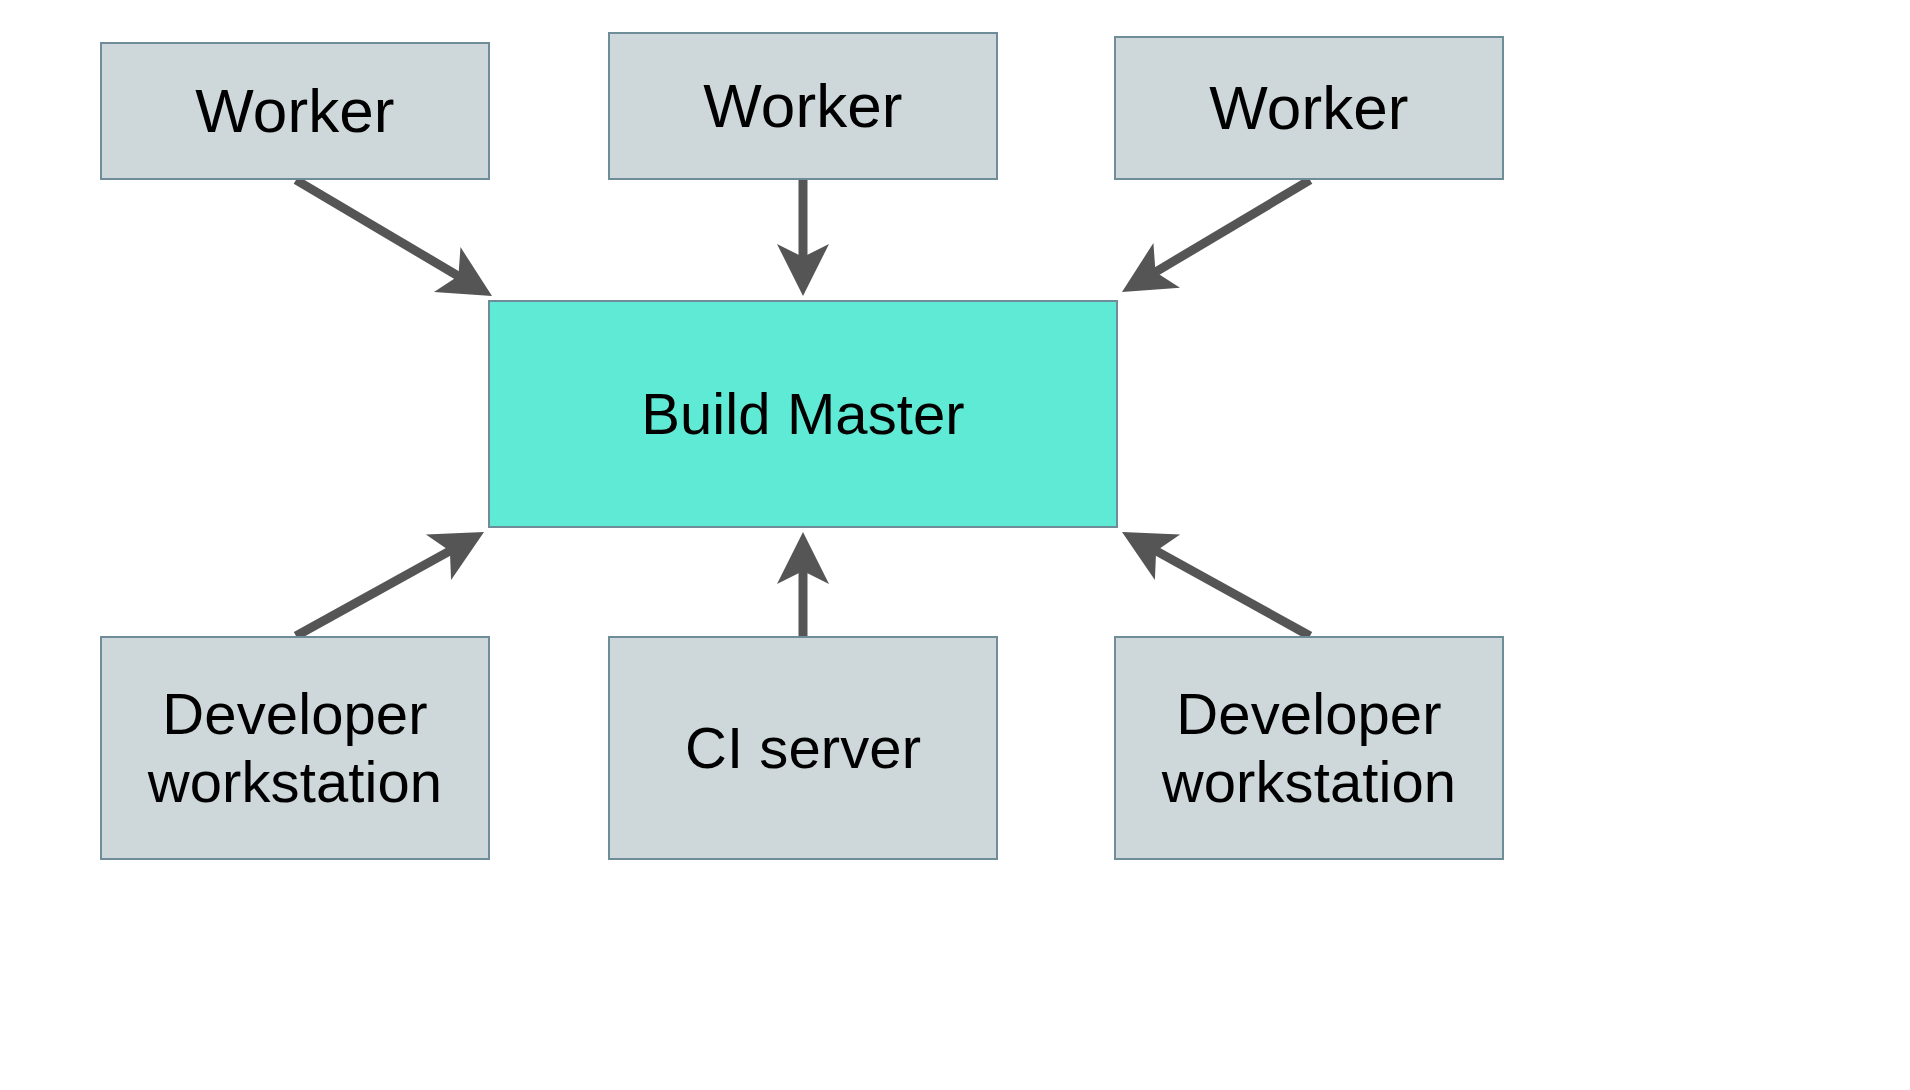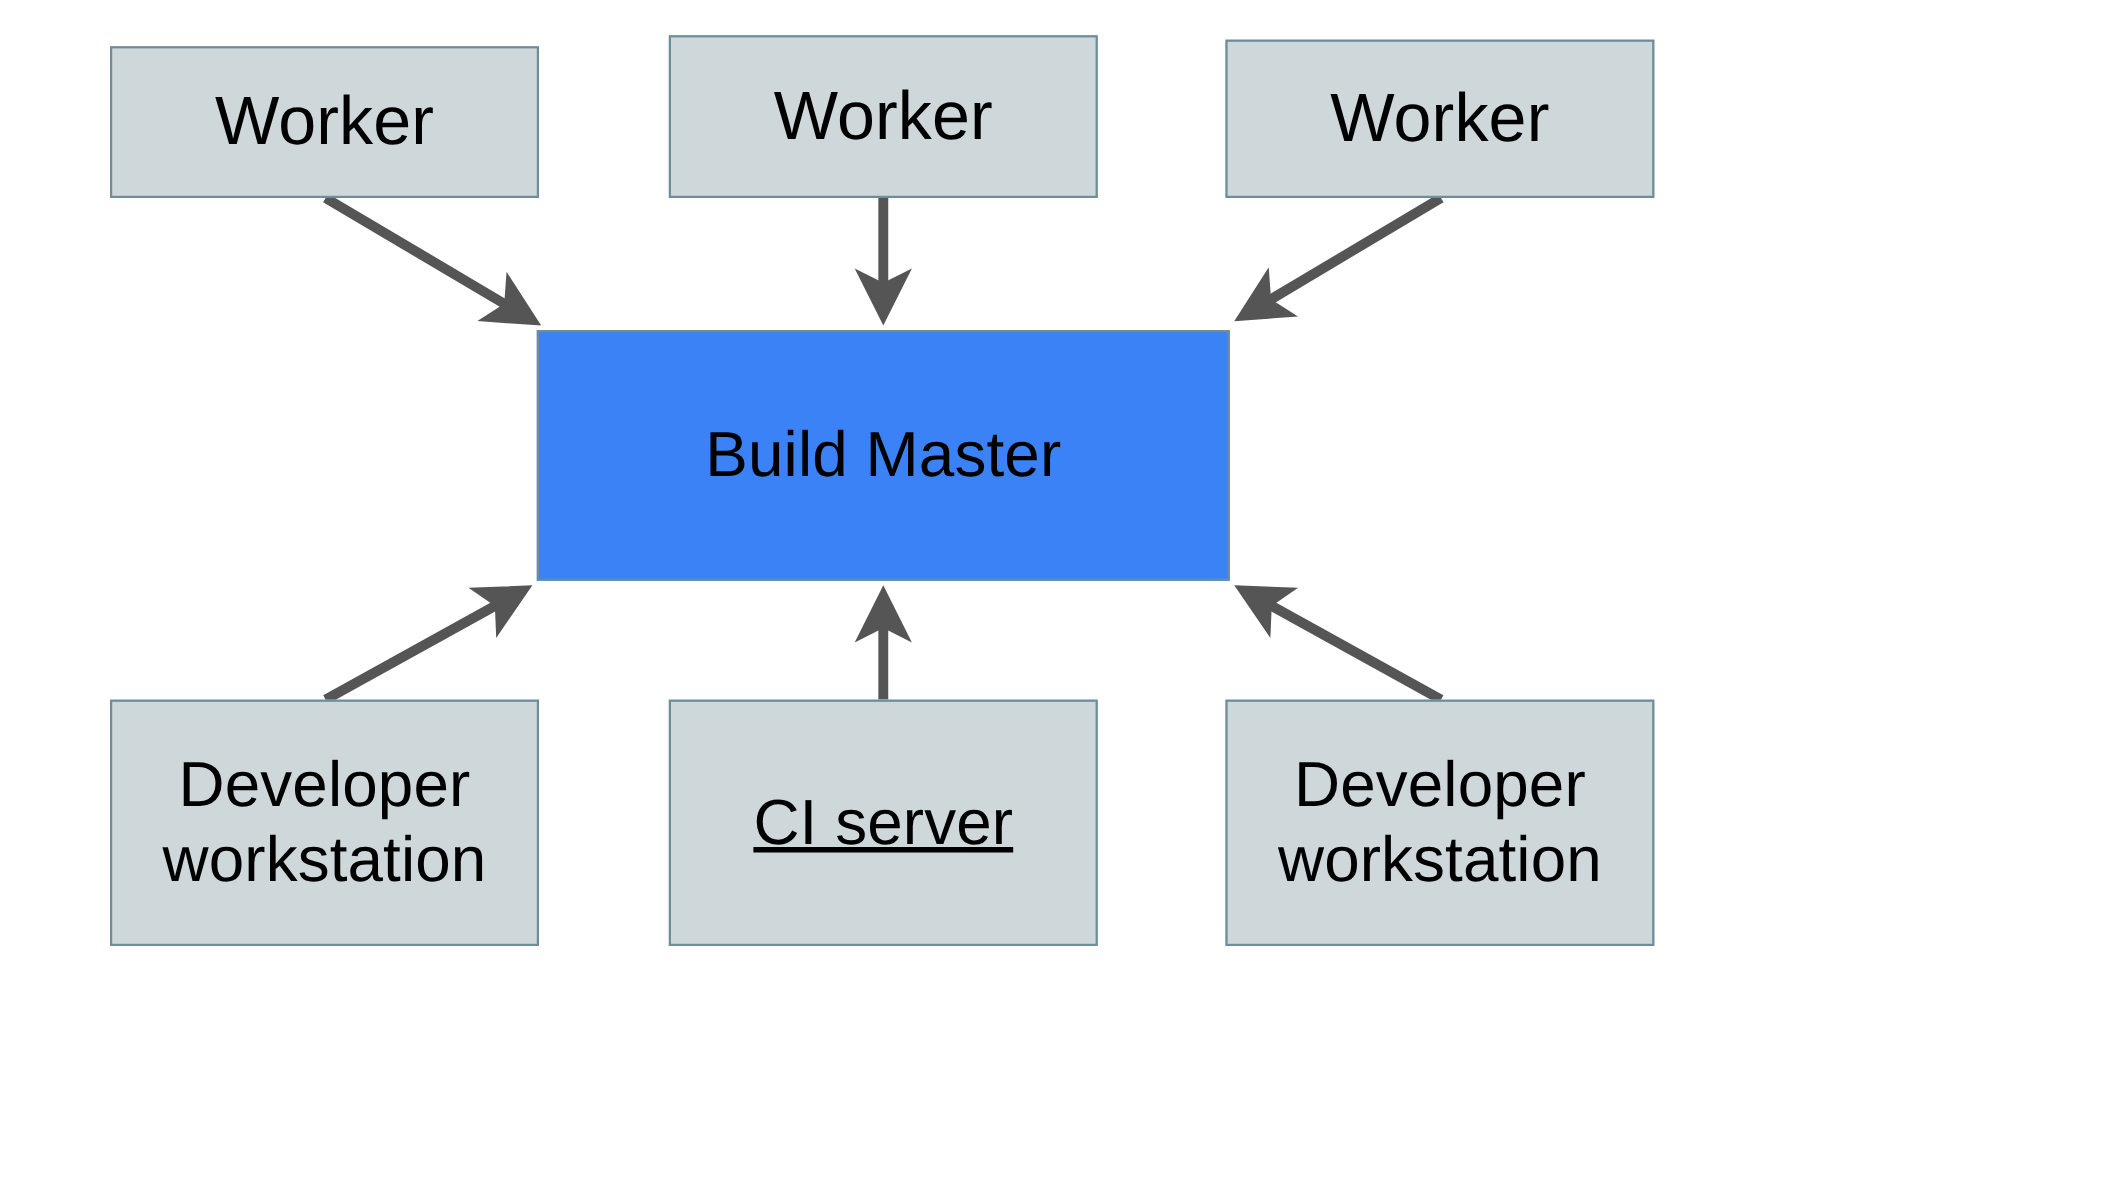--- a/index.html
+++ b/index.html
@@ -84,30 +84,30 @@
   </div>
 
   <div class="node" style="left: 608px; top: 32px; width: 390px; height: 148px; font-size: 62px; background: rgb(206, 215, 218); border-color: rgb(111, 140, 153); color: rgb(0, 0, 0);">
     <span class="node-label">Worker</span>
   </div>
 
   <div class="node" style="left: 1114px; top: 36px; width: 390px; height: 144px; font-size: 62px; background: rgb(206, 215, 218); border-color: rgb(111, 140, 153); color: rgb(0, 0, 0);">
     <span class="node-label">Worker</span>
   </div>
 
-  <div class="node" style="left: 488px; top: 300px; width: 630px; height: 228px; font-size: 58px; background: #3b82f6; border-color: rgb(111, 140, 153); color: rgb(0, 0, 0);">
+  <div class="node" style="left: 488px; top: 300px; width: 630px; height: 228px; font-size: 58px; background: #5eead4; border-color: rgb(111, 140, 153); color: rgb(0, 0, 0);">
     <span class="node-label">Build Master</span>
   </div>
 
   <div class="node" style="left: 100px; top: 636px; width: 390px; height: 224px; font-size: 58px; background: rgb(206, 215, 218); border-color: rgb(111, 140, 153); color: rgb(0, 0, 0);">
     <span class="node-label">Developer
 workstation</span>
   </div>
 
-  <div class="node" style="left: 608px; top: 636px; width: 390px; height: 224px; font-size: 58px; background: rgb(206, 215, 218); border-color: rgb(111, 140, 153); color: rgb(0, 0, 0); text-decoration: underline;">
+  <div class="node" style="left: 608px; top: 636px; width: 390px; height: 224px; font-size: 58px; background: rgb(206, 215, 218); border-color: rgb(111, 140, 153); color: rgb(0, 0, 0);">
     <span class="node-label">CI server</span>
   </div>
 
   <div class="node" style="left: 1114px; top: 636px; width: 390px; height: 224px; font-size: 58px; background: rgb(206, 215, 218); border-color: rgb(111, 140, 153); color: rgb(0, 0, 0);">
     <span class="node-label">Developer
 workstation</span>
   </div>
 
 </div>
 

